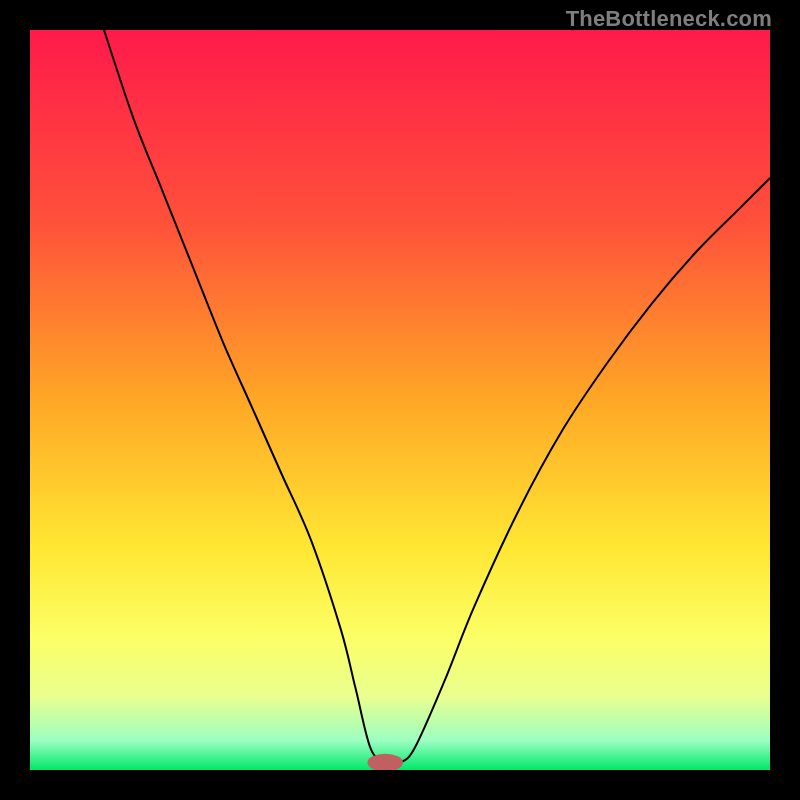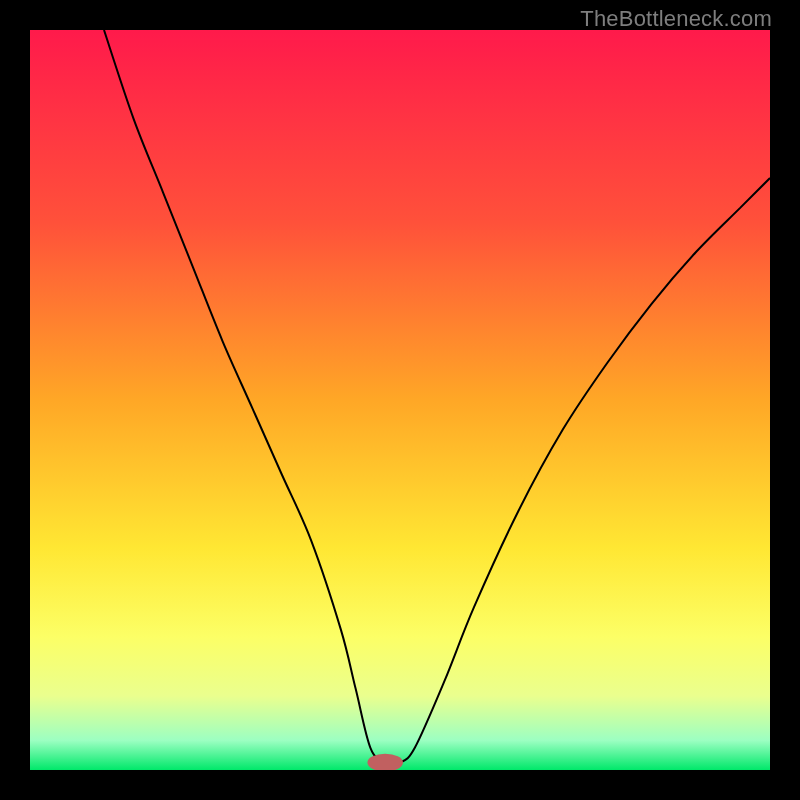--- a/index.html
+++ b/index.html
@@ -24,21 +24,21 @@
     height: 740px;
     overflow: hidden;
   }
   .watermark {
     position: absolute;
     top: 6px;
     right: 28px;
     color: #7e7e7e;
     font-size: 22px;
     letter-spacing: 0.2px;
-    font-weight: 400;
+    font-weight: 700;
     z-index: 5;
   }
   svg {
     display: block;
   }
 </style>
 </head>
 <body>
 
 <div class="frame">

